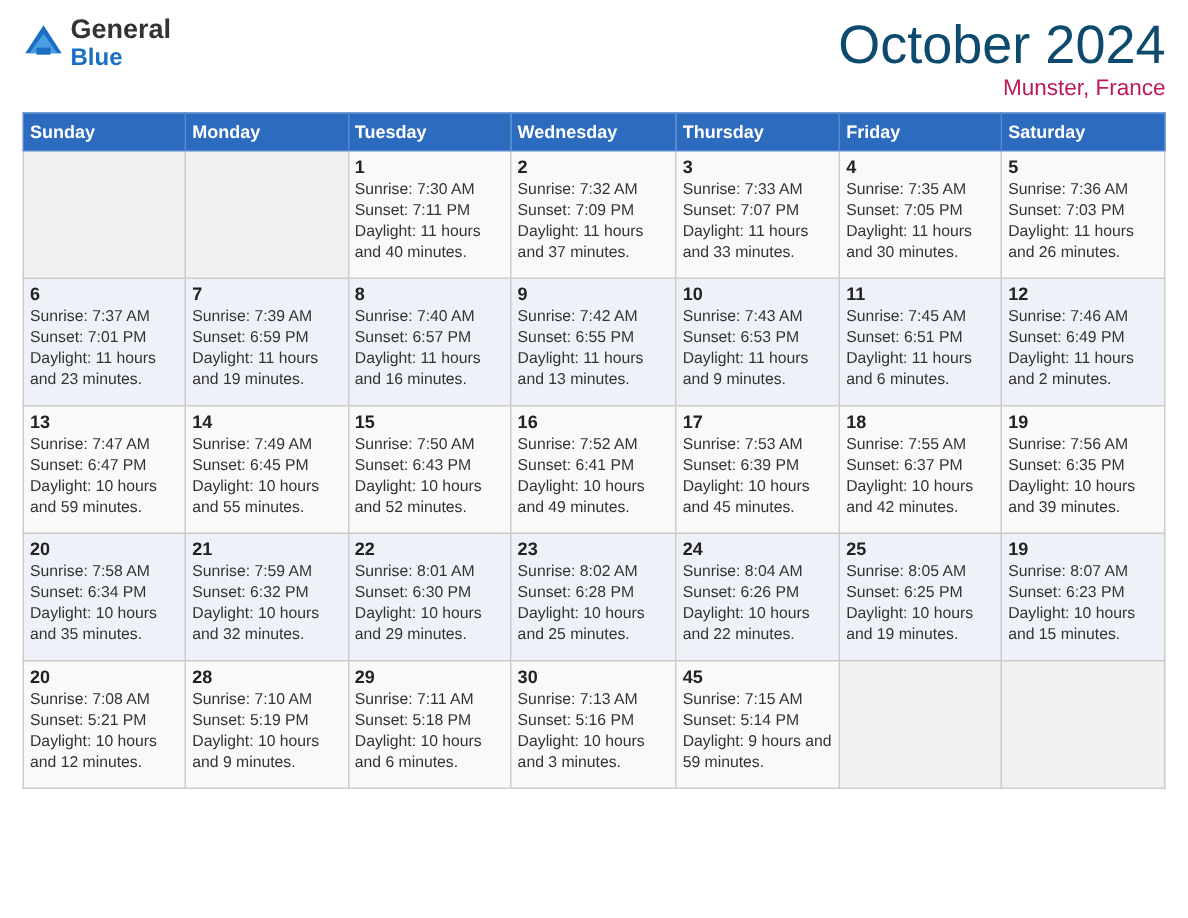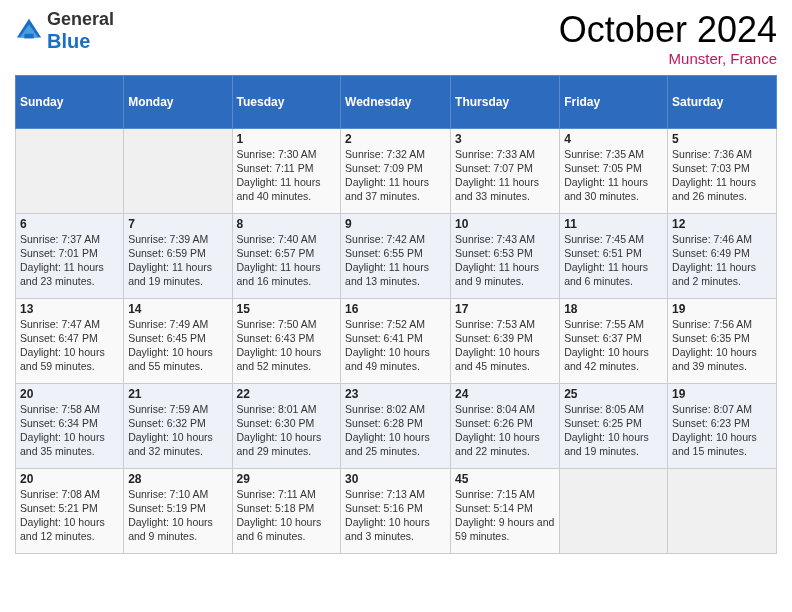--- a/index.html
+++ b/index.html
@@ -31,53 +31,53 @@
       display: flex;
       flex-direction: column;
       line-height: 1.1;
     }
     .logo-general {
       font-size: 18px;
       font-weight: bold;
       color: #333;
     }
     .logo-blue {
-      font-size: 20px;
+      font-size: 16px;
       font-weight: bold;
       color: #1a6fc4;
     }
     .logo-icon {
       width: 28px;
       height: 28px;
       margin-right: 4px;
     }
     .title-section {
       text-align: right;
     }
     .month-title {
       font-size: 36px;
       font-weight: normal;
-      color: #000000;
+      color: #0c4a6e;
       line-height: 1.1;
     }
     .location {
       font-size: 15px;
       color: #be185d;
     }
     .calendar {
       width: 100%;
       border-collapse: collapse;
       font-size: 11px;
     }
     .calendar thead tr th {
       background: #2d6bbf;
       color: #fff;
       font-weight: bold;
       font-size: 12px;
-      padding: 19px 4px;
+      padding: 5px 4px;
       text-align: left;
       border: 1px solid #5589d0;
     }
     .calendar tbody tr td {
       border: 1px solid #ccc;
       vertical-align: top;
       padding: 3px 4px;
       width: 113px;
       min-height: 70px;
       height: 85px;

